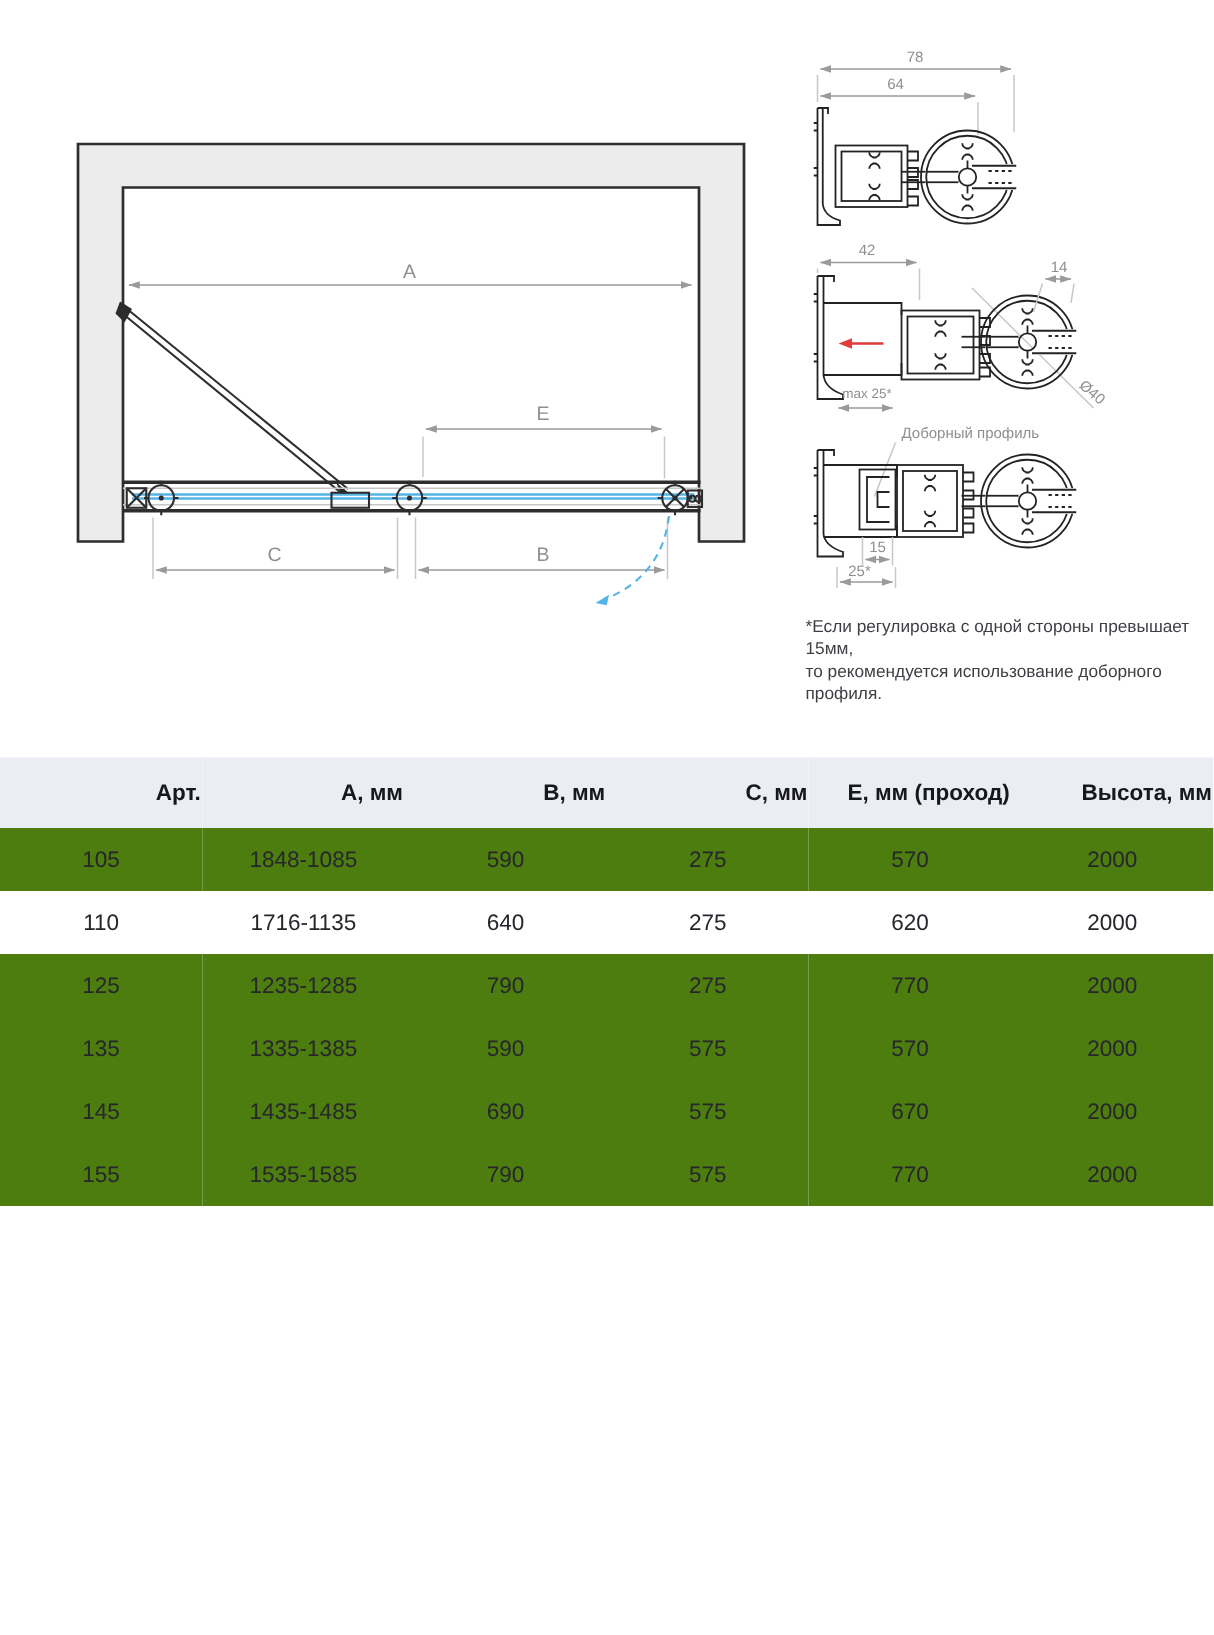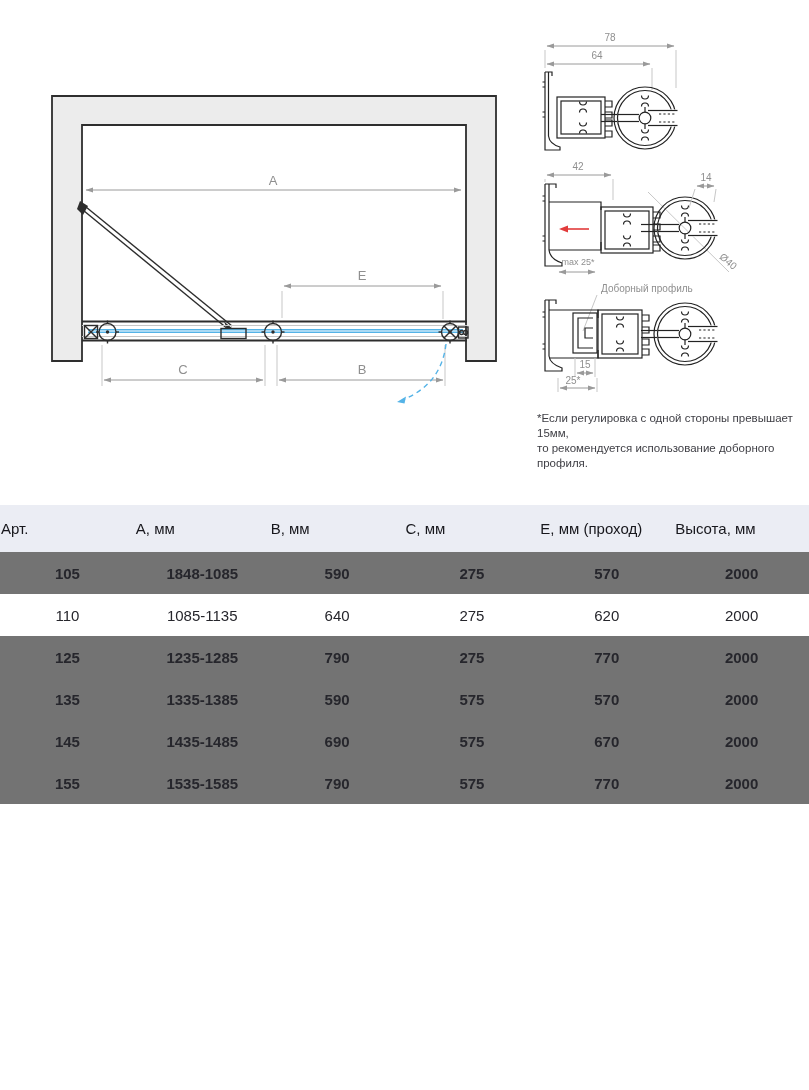--- a/index.html
+++ b/index.html
@@ -9,23 +9,23 @@
   .dk{stroke:#2d2d2d;fill:none;stroke-width:1.4;}
   .dk2{stroke:#2d2d2d;fill:none;stroke-width:2.2;}
   .pf{stroke:#232323;fill:none;stroke-width:1.2;}
   .dim{stroke:#9a9a9a;stroke-width:1;fill:none;}
   .ext{stroke:#c7c7c7;stroke-width:1;fill:none;}
   .dl{font-size:13px;}
   .ds{font-size:10px;}
   .dxs{font-size:9px;}
   .note{position:absolute;left:537px;top:411px;width:275px;font-size:11.5px;line-height:15px;color:#3e3e44;}
   table.spec{position:absolute;left:0;top:505px;width:809px;border-collapse:collapse;table-layout:fixed;}
-  table.spec th{height:45px;background:#ebedf4;font-size:15px;font-weight:400;color:#17171c;text-align:left;}
+  table.spec th{height:45px;background:#ebedf4;font-size:15px;font-weight:700;color:#17171c;text-align:right;}
   table.spec td{height:40px;font-size:15px;font-weight:400;color:#26262c;text-align:center;}
-  table.spec tr.striped td{background:#737373;font-weight:bold;}
+  table.spec tr.striped td{background:#4d7c0f;}
 </style>
 </head>
 <body>
 
 <svg id="drawing" width="809" height="470" viewBox="0 0 809 470">
   <defs>
     <marker id="da" viewBox="0 0 10 10" refX="9" refY="5" markerWidth="8" markerHeight="8" orient="auto-start-reverse">
       <path d="M0,1.8 L9.5,5 L0,8.2 z" fill="#9a9a9a"></path>
     </marker>
     <g id="boss">
@@ -220,21 +220,21 @@
       <tr class="striped">
         <td>105</td>
         <td>1848-1085</td>
         <td>590</td>
         <td>275</td>
         <td>570</td>
         <td>2000</td>
       </tr>
       <tr>
         <td>110</td>
-        <td>1085-1135</td>
+        <td>1716-1135</td>
         <td>640</td>
         <td>275</td>
         <td>620</td>
         <td>2000</td>
       </tr>
       <tr class="striped">
         <td>125</td>
         <td>1235-1285</td>
         <td>790</td>
         <td>275</td>

